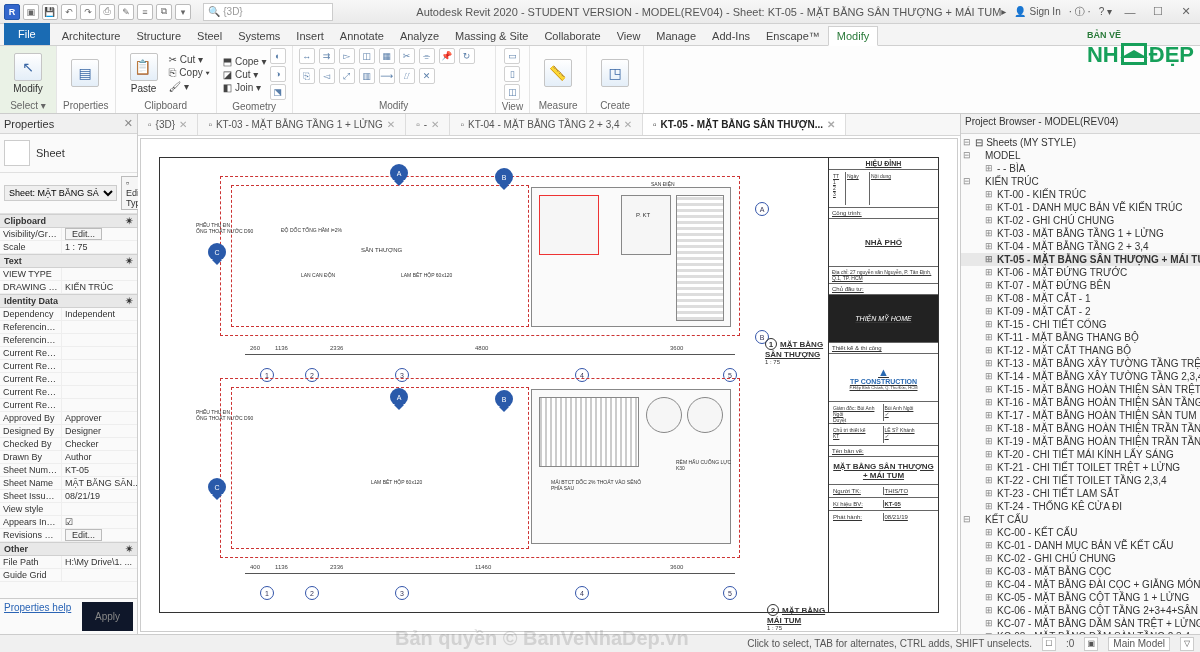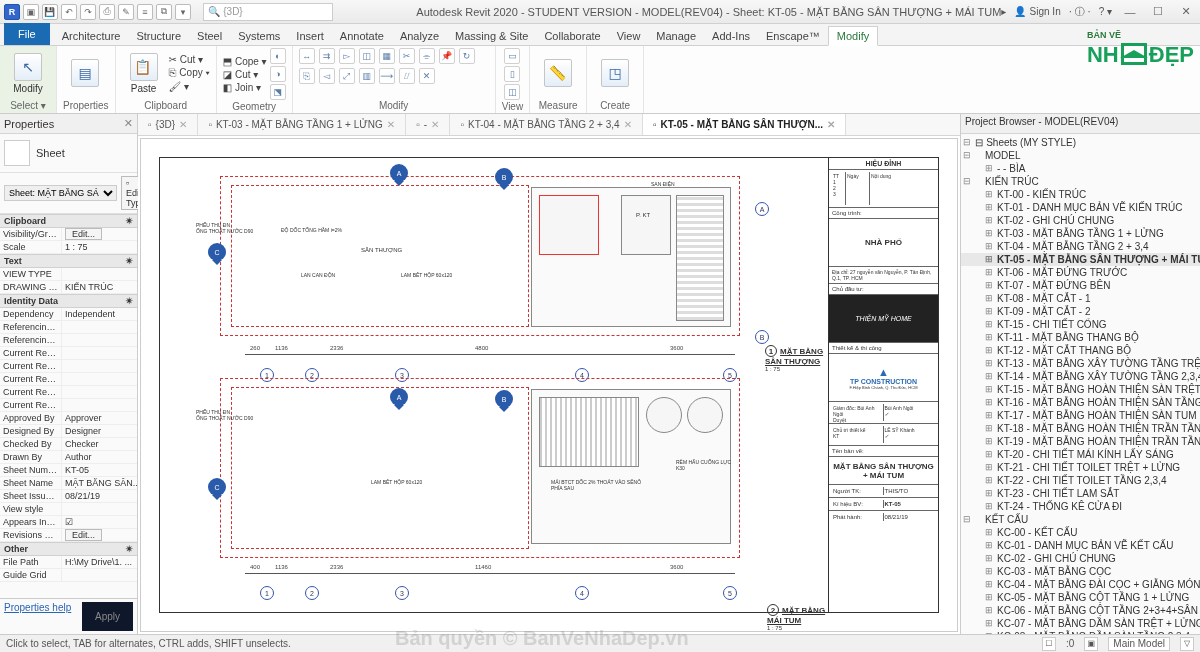--- a/index.html
+++ b/index.html
@@ -52,21 +52,21 @@
 .panel-left .foot a { color:#2a64b5; text-decoration:underline; cursor:pointer;}
 .panel-left .foot .btn { font-size:10px; padding:6px 10px; border:3px solid #0f172a; background:#0f172a; color:#888;}
 
 .center { flex:1; display:flex; flex-direction:column; background:#fff; position:relative;}
 .viewtabs { height:22px; border-bottom:1px solid #d5d5d5; display:flex; background:#f7f7f7;}
 .viewtabs .vtab { padding:3px 10px; border-right:1px solid #ddd; font-size:10px; color:#555; display:flex; align-items:center; gap:4px; cursor:pointer;}
 .viewtabs .vtab.active { background:#fff; font-weight:bold; color:#222;}
 .viewtabs .vtab .vx { color:#aaa; font-size:10px;}
 .canvas { flex:1; background:#fff; position:relative; overflow:hidden; border:1px solid #ccc; margin:2px;}
 .sheetframe { position:absolute; left:18px; top:18px; right:18px; bottom:18px; border:1px solid #333; }
-.sheetframe .titleblock { position:absolute; right:0; top:0; bottom:0; width:110px; border-left:1px solid #333; font-size:6px; }
+.sheetframe .titleblock { position:absolute; right:0; top:0; bottom:0; width:110px; border-left:1px solid #333; font-size:6px;text-decoration:underline; }
 .titleblock .tbrow { border-bottom:1px solid #666; padding:2px 3px; }
 .titleblock .tbrow.big { height:48px; display:flex; align-items:center; justify-content:center; text-align:center;}
 .drawing { position:absolute; left:0; top:0; right:110px; bottom:0;}
 .plan { position:absolute; border:1px dashed #c33; }
 .plan.top { left:60px; top:18px; width:520px; height:160px; }
 .plan.bot { left:60px; top:220px; width:520px; height:180px; }
 .plan .room { position:absolute; border:1px solid #888; background:rgba(240,240,240,0.3);}
 .gridbubble { position:absolute; width:14px; height:14px; border:1px solid #3355aa; border-radius:50%; background:#fff; font-size:7px; display:flex;align-items:center;justify-content:center;color:#335;}
 .sectmark { position:absolute; width:18px; height:18px; background:#2a5aaa; border-radius:50%; display:flex;align-items:center;justify-content:center;color:#fff;font-size:7px;}
 .sectmark:after{content:"";position:absolute;width:0;height:0;border:5px solid transparent;border-top-color:#2a5aaa;bottom:-9px;left:4px;}
@@ -424,21 +424,21 @@
           <div class="gridbubble" style="left:563px;top:210px;">5</div>
           <div class="gridbubble" style="left:595px;top:44px;">A</div>
           <div class="gridbubble" style="left:595px;top:172px;">B</div>
           <div class="dimline" style="left:85px;top:196px;width:490px;">
               <span class="dtxt" style="left:5px">260</span>
               <span class="dtxt" style="left:30px">1136</span>
               <span class="dtxt" style="left:85px">2336</span>
               <span class="dtxt" style="left:230px">4800</span>
               <span class="dtxt" style="left:425px">3600</span>
             </div>
-          <div class="plantitle" style="left:605px;top:187px;"><span class="circ">1</span><u>MẶT BẰNG SÂN THƯỢNG</u><div style="font-size:6px;font-weight:normal">1 : 75</div></div>
+          <div class="plantitle" style="left:605px;top:180px;"><span class="circ">1</span><u>MẶT BẰNG SÂN THƯỢNG</u><div style="font-size:6px;font-weight:normal">1 : 75</div></div>
 
           <div class="plan bot">
             <div class="room" style="left:310px;top:10px;width:200px;height:155px;"></div>
             <div class="room" style="left:318px;top:18px;width:100px;height:70px;background:repeating-linear-gradient(90deg,#ccc 0 2px,#fff 2px 5px);"></div>
             <div class="room" style="left:425px;top:18px;width:36px;height:36px;border-radius:50%;"></div>
             <div class="room" style="left:466px;top:18px;width:36px;height:36px;border-radius:50%;"></div>
             <div style="position:absolute;left:10px;top:8px;right:210px;bottom:8px;border:1px dashed #c33;"></div>
             <div style="position:absolute;left:150px;top:100px;font-size:5px;">LAM BÊT HỘP 60x120</div>
             <div style="position:absolute;left:330px;top:100px;font-size:5px;width:100px;">MÁI BTCT DỐC 2% THOÁT VÀO SÊNÔ PHÍA SAU</div>
             <div style="position:absolute;left:455px;top:80px;font-size:5px;">RÈM HẤU CUỐNG LỰC K30</div>
@@ -548,21 +548,21 @@
         <div class="tnode l2 leaf">KC-04 - MẶT BẰNG ĐÀI CỌC + GIẰNG MÓNG</div>
         <div class="tnode l2 leaf">KC-05 - MẶT BẰNG CỘT TẦNG 1 + LỬNG</div>
         <div class="tnode l2 leaf">KC-06 - MẶT BẰNG CỘT TẦNG 2+3+4+SÂN TH</div>
         <div class="tnode l2 leaf">KC-07 - MẶT BẰNG DẦM SÀN TRỆT + LỬNG</div>
         <div class="tnode l2 leaf">KC-08 - MẶT BẰNG DẦM SÀN TẦNG 2,3,4</div>
       </div>
   </div>
 </div>
 
 <div class="status">
-  <span style="flex:1;">Click to select, TAB for alternates, CTRL adds, SHIFT unselects.</span>
+  <span style="flex:1;text-align:right;">Click to select, TAB for alternates, CTRL adds, SHIFT unselects.</span>
   <span class="sbico">☐</span>
   <span>:0</span>
   <span class="sbico">▣</span>
   <span class="combo">Main Model</span>
   <span class="sbico">▽</span>
 </div>
 
 <div class="watermark" style="left:395px;bottom:2px;font-size:20px;">Bản quyền © BanVeNhaDep.vn</div>
 <div class="logo-overlay"><div style="font-size:9px;color:#2a7a3a;">BẢN VẼ</div><span>NH</span><span class="hs"></span><span>ĐẸP</span></div>
 

